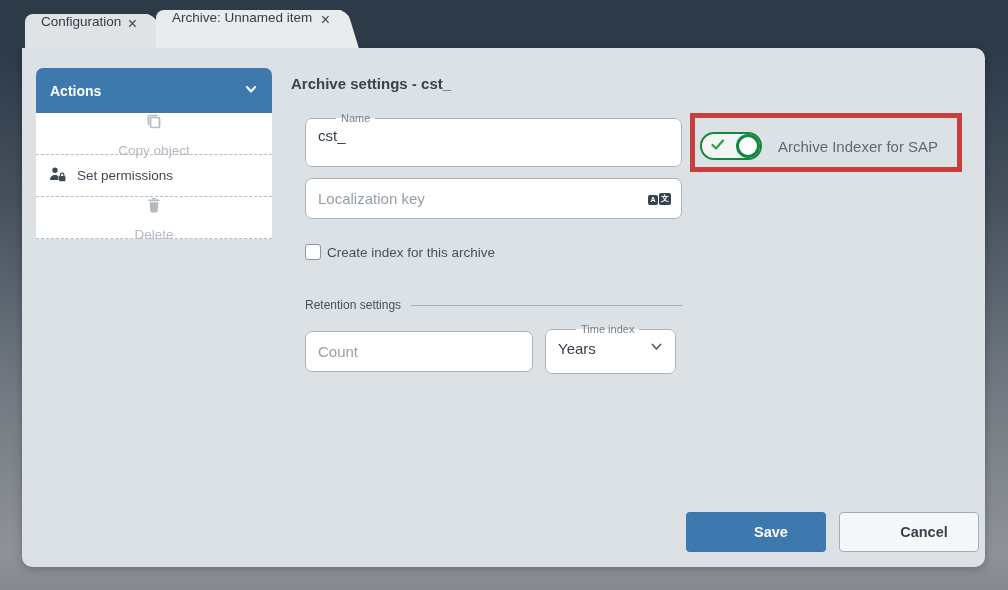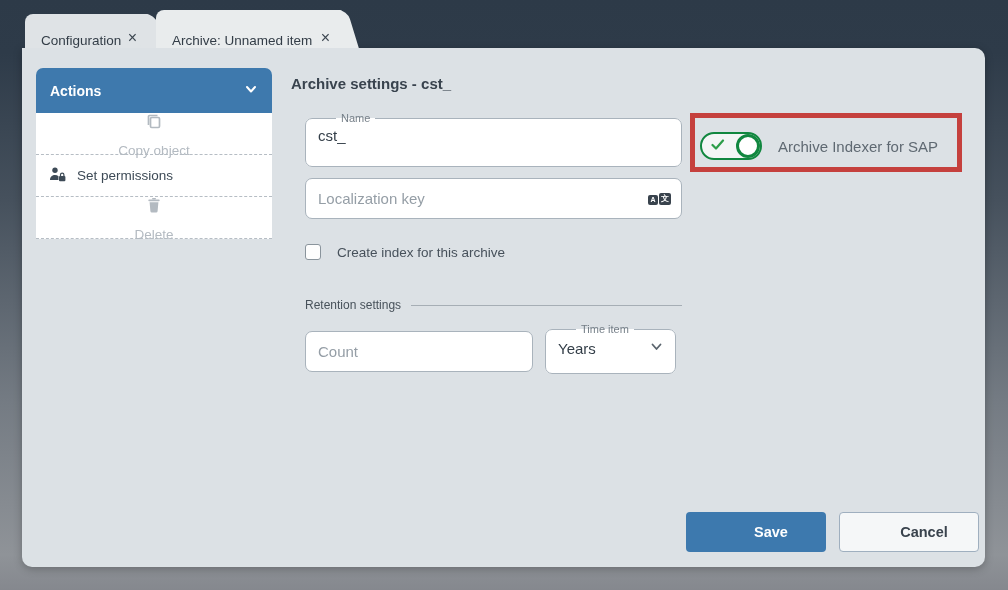--- a/index.html
+++ b/index.html
@@ -7,22 +7,22 @@
   body {
     font-family: "Liberation Sans", sans-serif;
     position: relative;
     overflow: hidden;
     background: linear-gradient(180deg, #2d3a48 0%, #2e3b49 9%, #46515d 34%, #747b83 68%, #8f9398 94%, #85888e 100%);
   }
 
   
   .tab {
     position: absolute;
-    display: flex; align-items: flex-end;
-    padding: 6px 8px 0 16px;
+    display: flex; align-items: flex-start;
+    padding: 0 8px 0 16px;
     color: #333d47; font-size: 13.5px;
     cursor: default;
   }
   .tab::after {
     content: ""; position: absolute; top: 0; right: -11px; width: 24px; height: 100%;
     background: inherit; transform: skewX(17deg);
     border-radius: 3px 9px 0 0; z-index: -1;
   }
   .tab-inactive {
     left: 25px; top: 14px; height: 34px; width: 124px;
@@ -82,21 +82,21 @@
   .input-box input::placeholder { color: #959ea6; opacity: 1; }
 
   .translate-icon { display: flex; align-items: flex-end; gap: 1px; }
   .translate-icon .tchip {
     background: #39434d; color: #fff; border-radius: 2px;
     display: flex; align-items: center; justify-content: center; font-weight: bold;
   }
   .tchip.a { width: 10px; height: 10px; font-size: 7px; }
   .tchip.b { width: 12px; height: 12px; font-size: 8px; }
 
-  .checkbox-row { position: absolute; left: 283px; top: 196px; display: flex; align-items: center; gap: 16px; }
+  .checkbox-row { position: absolute; left: 283px; top: 196px; display: flex; align-items: center; gap: 6px; }
   .checkbox-row input[type="checkbox"] {
     appearance: none; -webkit-appearance: none; width: 16px; height: 16px;
     border: 1.5px solid #8a949c; border-radius: 3px; background: #fdfdfd; cursor: pointer;
   }
   .checkbox-row label { font-size: 13.5px; color: #47515b; cursor: pointer; }
 
   .section-row { position: absolute; left: 283px; top: 250px; width: 377px; display: flex; align-items: center; gap: 10px; }
   .section-row .section-label { font-size: 12px; color: #47515a; white-space: nowrap; }
   .section-row .section-line { flex: 1; height: 1px; background: #a6aeb5; }
 
@@ -210,21 +210,21 @@
   <div class="section-row">
     <span class="section-label">Retention settings</span>
     <span class="section-line"></span>
   </div>
 
   <div class="input-box box-count">
     <input type="text" placeholder="Count" style="">
   </div>
 
   <fieldset class="outlined fs-timeunit">
-    <legend>Time item</legend>
+    <legend>Time index</legend>
     <div class="select-inner">
       <span class="select-value">Years</span>
       <span>
         <svg width="13" height="13" viewBox="0 0 13 13">
             <polyline points="2.5,4.5 6.5,9 10.5,4.5" fill="none" stroke="#5a646d" stroke-width="1.8" stroke-linecap="round" stroke-linejoin="round"></polyline>
           </svg>
       </span>
     </div>
   </fieldset>
 

